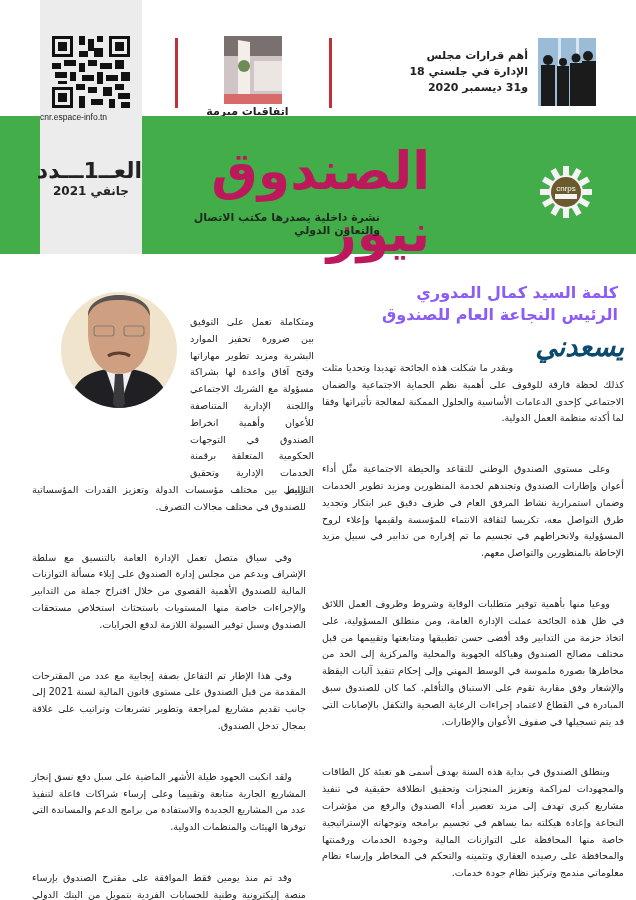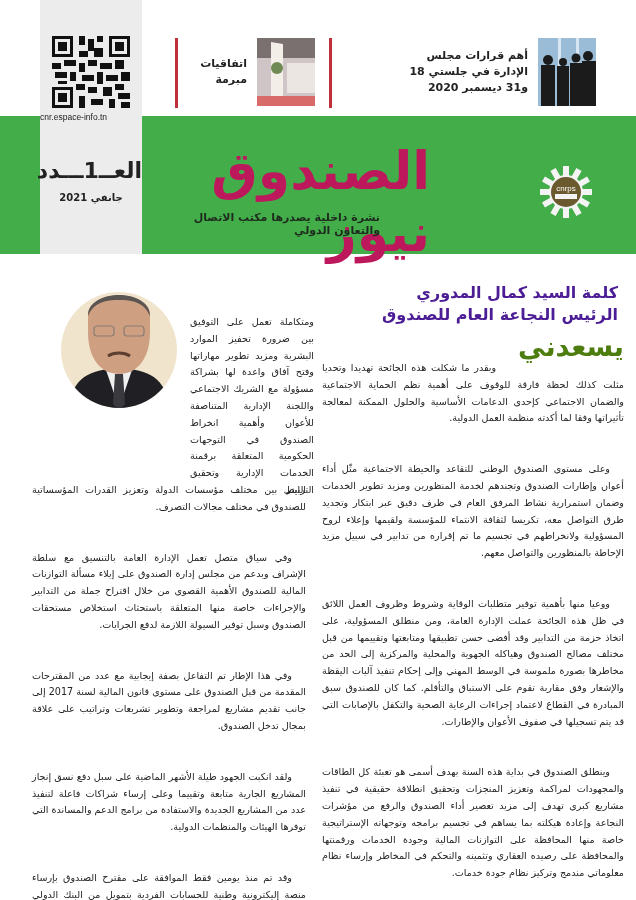--- a/index.html
+++ b/index.html
@@ -14,31 +14,31 @@
   .teaser { position: absolute; top: 36px; height: 72px; display: flex; direction: rtl; align-items: center; }
   .teaser .photo { width: 58px; height: 68px; flex: none; }
   .teaser .txt { font-size: 11px; font-weight: bold; line-height: 16px; margin-right: 10px; text-align: right; color: #222; }
   .red-bar { position: absolute; top: 38px; width: 3px; height: 70px; background: #c0303a; }
 
   .green-band { position: absolute; top: 116px; height: 138px; background: #43ad4a; }
   .band-left { left: 0; width: 40px; }
   .band-right { left: 142px; right: 0; }
 
   .issue-lbl { position: absolute; left: 40px; top: 158px; width: 102px; text-align: center; font-size: 22px; font-weight: bold; color: #222; direction: rtl; padding-left: 28px; }
-  .issue-date { position: absolute; left: 40px; top: 192px; width: 102px; text-align: center; font-size: 10px; font-weight: bold; color: #222; direction: rtl; }
+  .issue-date { position: absolute; left: 40px; top: 184px; width: 102px; text-align: center; font-size: 12px; font-weight: bold; color: #222; direction: rtl; }
 
   .masthead { position: absolute; left: 150px; top: 140px; width: 280px; direction: rtl; color: #be185d; font-size: 52px; font-weight: bold; line-height: 62px; letter-spacing: 1px; }
   .tagline { position: absolute; left: 150px; top: 211px; width: 230px; text-align: right; direction: rtl; color: #1d2a1d; font-size: 11px; font-weight: bold; }
   .logo { position: absolute; left: 540px; top: 166px; width: 52px; height: 52px; }
 
   
   .col-right { position: absolute; left: 322px; top: 280px; width: 302px; direction: rtl; text-align: justify; }
 
-  .headline { color: #4c1d95; font-size: 16px; font-weight: bold; line-height: 22px; text-align: right; margin-top: 2px; margin-bottom: 6px; padding-right: 6px; }
-  .dropcap { float: right; font-size: 27px; font-weight: bold; line-height: 34px; margin-left: 8px; margin-top: -2px; color: #4d7c0f; }
+  .headline { color: #8b5cf6; font-size: 16px; font-weight: bold; line-height: 22px; text-align: right; margin-top: 2px; margin-bottom: 6px; padding-right: 6px; }
+  .dropcap { float: right; font-size: 27px; font-weight: bold; line-height: 34px; margin-left: 8px; margin-top: -2px; color: #0c4a6e; font-style: italic; }
   p { font-size: 9.6px; line-height: 16.8px; color: #222; margin-top: 34px; }
   p.ind { text-indent: 14px; }
 
   .portrait { position: absolute; left: 58px; top: 278px; width: 122px; height: 132px; }
   .narrow { position: absolute; left: 190px; top: 280px; width: 124px; direction: rtl; text-align: justify; }
   .col-left-lower { position: absolute; left: 32px; top: 448px; width: 274px; direction: rtl; text-align: justify; }
 </style>
 </head>
 <body>
 
@@ -103,21 +103,21 @@
     </g>
   </svg>
   <div class="txt">
     <div>أهم قرارات مجلس</div>
     <div>الإدارة في جلستي 18</div>
     <div>و31 ديسمبر 2020</div>
   </div>
 </div>
 <div class="red-bar" style="left: 329px;"></div>
 
-<div class="teaser" style="left: 190px; width: 125px;">
+<div class="teaser" style="left: 190px; width: 125px; flex-direction: column;">
   <svg class="photo" viewBox="0 0 58 68">
     <rect width="58" height="68" fill="#cfc4c6"></rect>
     <rect x="0" y="0" width="58" height="20" fill="#7a7070"></rect>
     <rect x="30" y="25" width="28" height="30" fill="#ece6e2"></rect>
     <path d="M14 4 L26 6 L26 60 L14 58 Z" fill="#f3efe8"></path>
     <circle cx="20" cy="30" r="6" fill="#6f8a55"></circle>
     <rect x="0" y="58" width="58" height="10" fill="#d96a6a"></rect>
   </svg>
   <div class="txt">
     <div>اتفاقيات مبرمة</div>
@@ -185,18 +185,18 @@
   <rect x="66" y="48" width="20" height="10" rx="3" fill="none" stroke="#8a7d74" stroke-width="1.2"></rect>
   <path d="M50 78 C56 74 66 74 72 78" stroke="#5c3f30" stroke-width="3" fill="none"></path>
 </svg>
 
 <div class="narrow">
   <p>ومتكاملة تعمل على التوفيق بين ضرورة تحفيز الموارد البشرية ومزيد تطوير مهاراتها وفتح آفاق واعدة لها بشراكة مسؤولة مع الشريك الاجتماعي واللجنة الإدارية المتناصفة للأعوان وأهمية انخراط الصندوق في التوجهات الحكومية المتعلقة برقمنة الخدمات الإدارية وتحقيق الترابط</p>
 </div>
 
 <div class="col-left-lower">
   <p>البيني بين مختلف مؤسسات الدولة وتعزيز القدرات المؤسساتية للصندوق في مختلف مجالات التصرف.</p>
-  <p class="ind">وفي سياق متصل تعمل الإدارة العامة بالتنسيق مع سلطة الإشراف وبدعم من مجلس إدارة الصندوق على إيلاء مسألة التوازنات المالية للصندوق الأهمية القصوى من خلال اقتراح جملة من التدابير والإجراءات خاصة منها المتعلقة باستحثاث استخلاص مستحقات الصندوق وسبل توفير السيولة اللازمة لدفع الجرايات.</p>
-  <p class="ind">وفي هذا الإطار تم التفاعل بصفة إيجابية مع عدد من المقترحات المقدمة من قبل الصندوق على مستوى قانون المالية لسنة 2017 إلى جانب تقديم مشاريع لمراجعة وتطوير تشريعات وتراتيب على علاقة بمجال تدخل الصندوق.</p>
+  <p class="ind">وفي سياق متصل تعمل الإدارة العامة بالتنسيق مع سلطة الإشراف وبدعم من مجلس إدارة الصندوق على إيلاء مسألة التوازنات المالية للصندوق الأهمية القصوى من خلال اقتراح جملة من التدابير والإجراءات خاصة منها المستويات باستحثاث استخلاص مستحقات الصندوق وسبل توفير السيولة اللازمة لدفع الجرايات.</p>
+  <p class="ind">وفي هذا الإطار تم التفاعل بصفة إيجابية مع عدد من المقترحات المقدمة من قبل الصندوق على مستوى قانون المالية لسنة 2021 إلى جانب تقديم مشاريع لمراجعة وتطوير تشريعات وتراتيب على علاقة بمجال تدخل الصندوق.</p>
   <p class="ind">ولقد انكبت الجهود طيلة الأشهر الماضية على سبل دفع نسق إنجاز المشاريع الجارية متابعة وتقييما وعلى إرساء شراكات فاعلة لتنفيذ عدد من المشاريع الجديدة والاستفادة من برامج الدعم والمساندة التي توفرها الهيئات والمنظمات الدولية.</p>
   <p class="ind">وقد تم منذ يومين فقط الموافقة على مقترح الصندوق بإرساء منصة إليكترونية وطنية للحسابات الفردية بتمويل من البنك الدولي وإثر موافقة كل من سلطة الإشراف ومصالح الوزارة المكلفة بالوظيفة العمومية ووزارة تكنولوجيات الاتصال وهي منصة من شأنها تحقيق نقلة نوعية في مجال الحسابات الفردية بما يمكن الصندوق من تجاوز الصعوبات التقنية والفنية على مستوى آليات تبادل المعطيات مع عدد من المؤجرين.</p>
   <p class="ind">كما يتم العمل حاليا على استكمال المراحل النهائية لموقع واب الصندوق وتطويره كفضاء يقدم مجموعة من الخدمات عن بعد وهي أساسا:</p>
 </div>
 
 </body></html>

